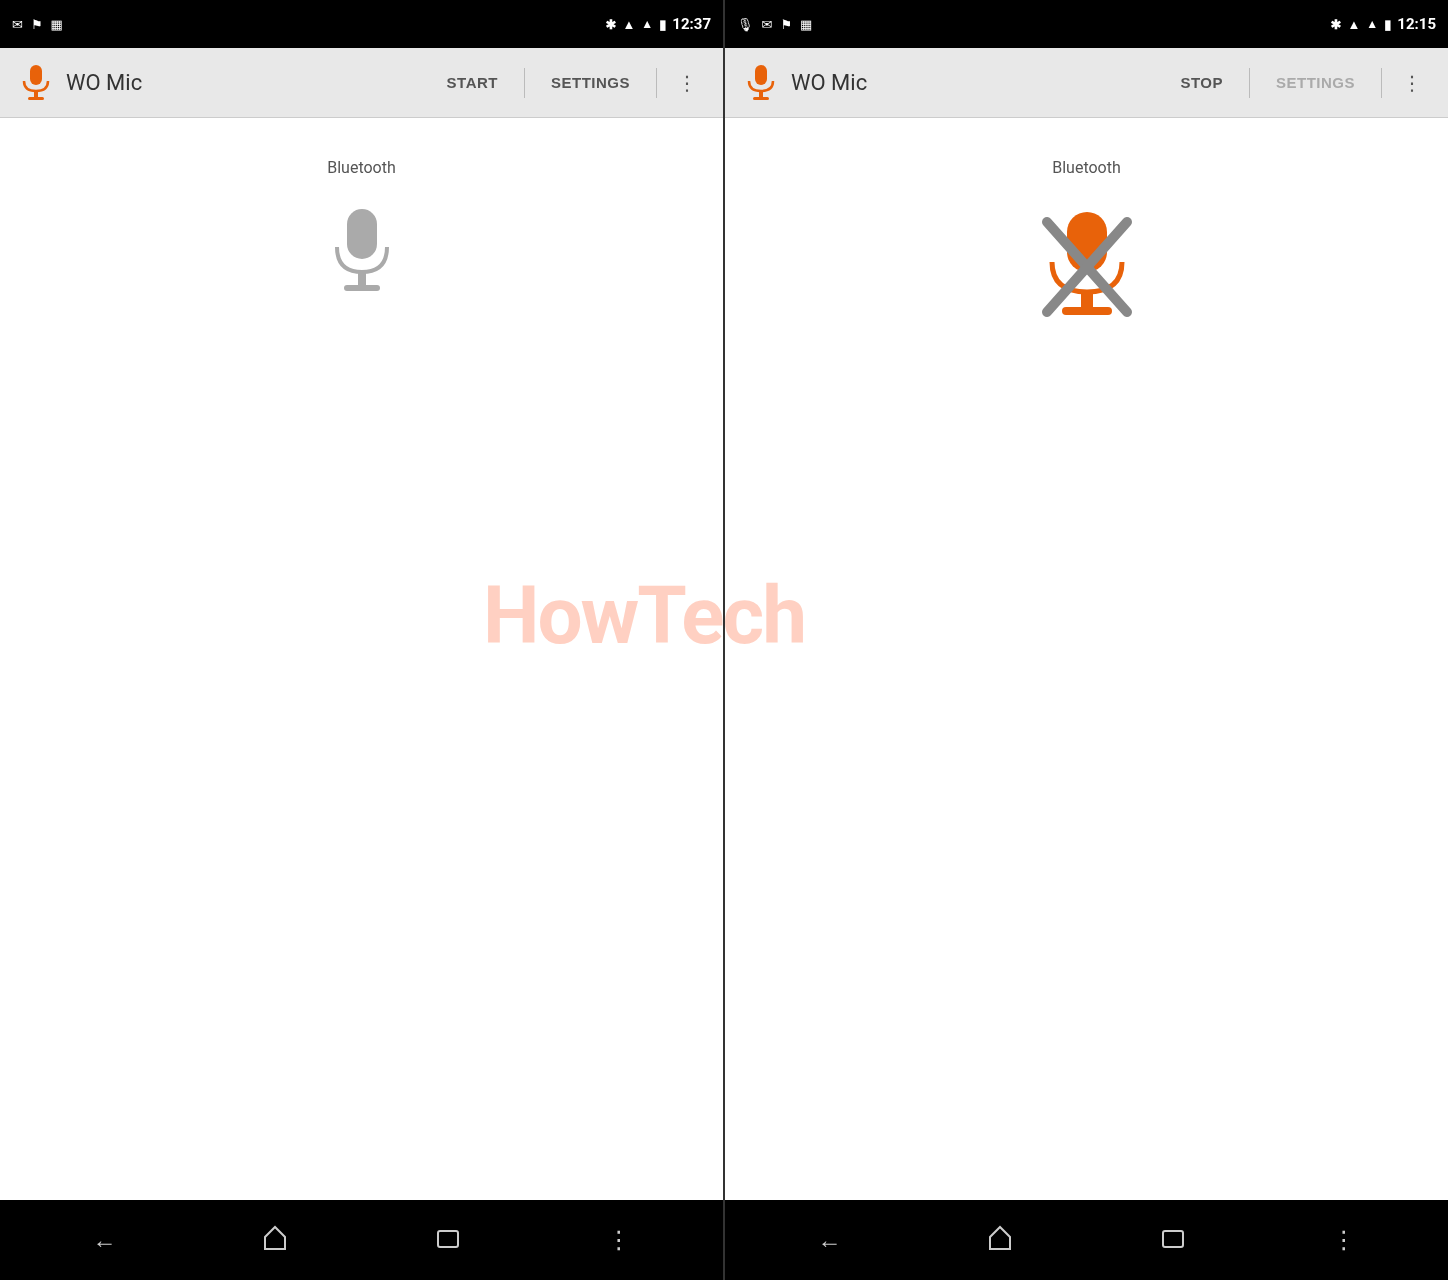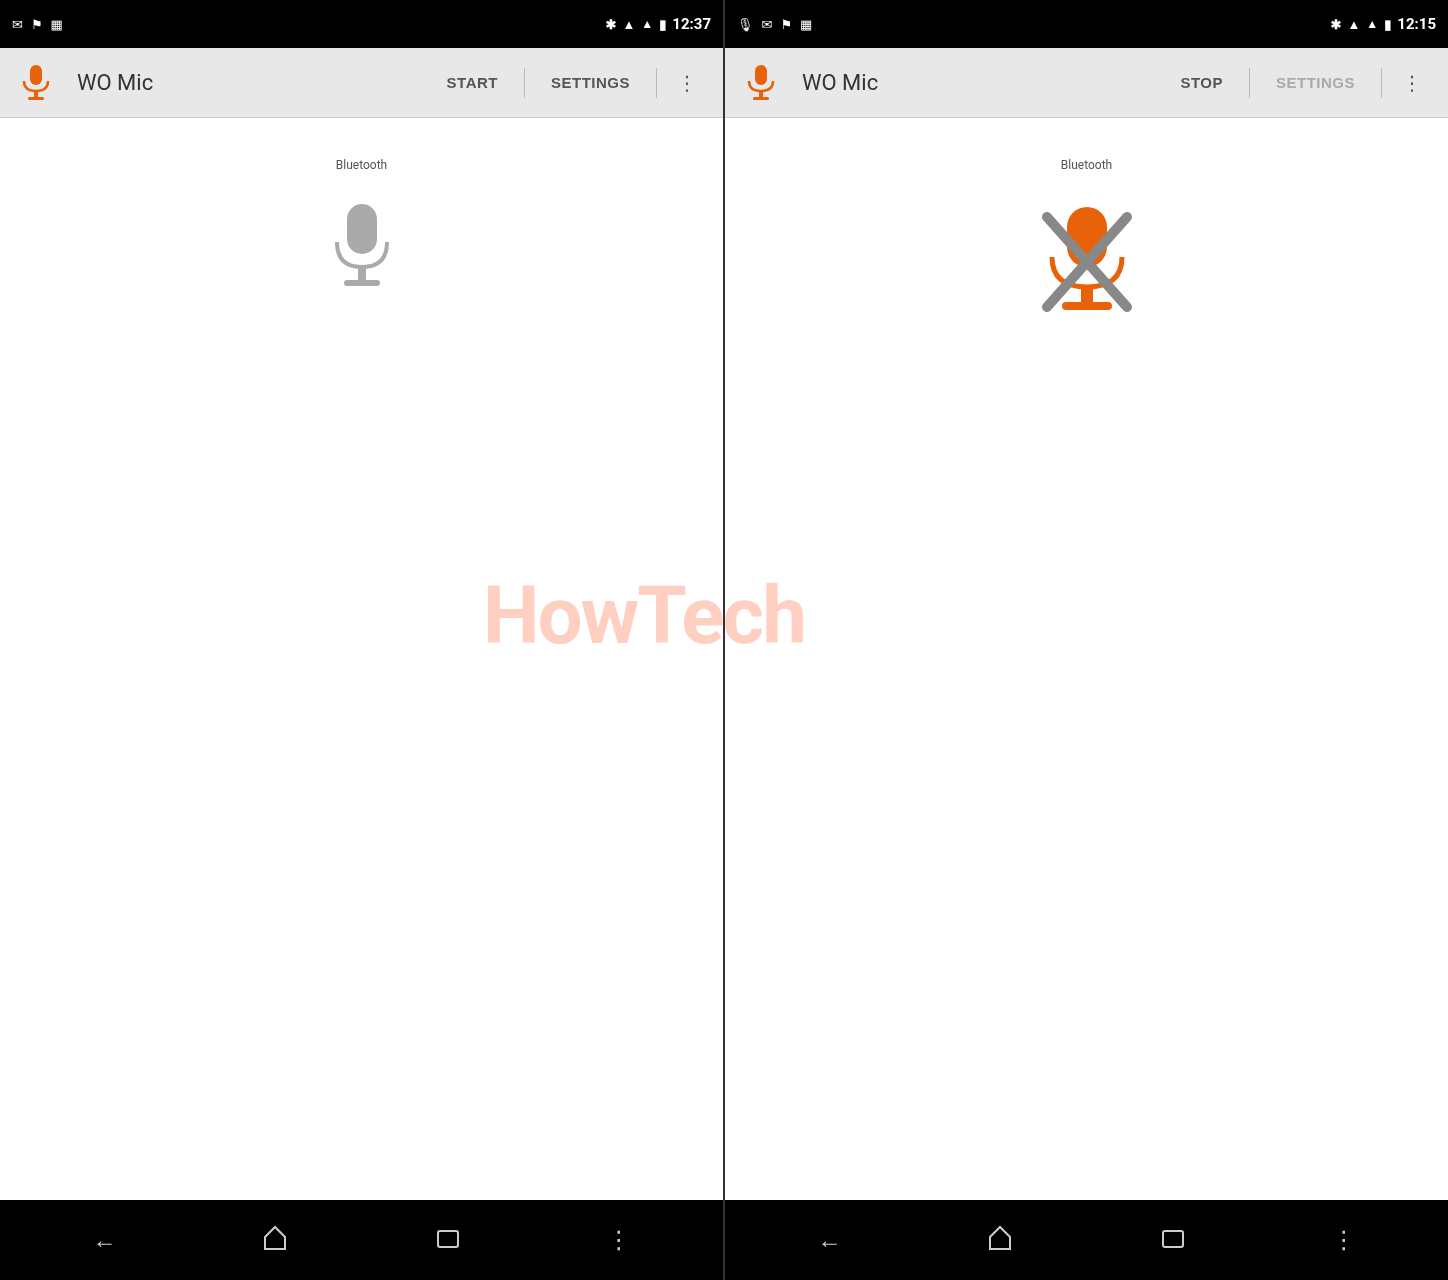--- a/index.html
+++ b/index.html
@@ -74,21 +74,21 @@
       display: flex;
       align-items: center;
       padding: 0 16px;
       gap: 8px;
       border-bottom: 1px solid #ccc;
     }
 
     .app-bar-title-area {
       display: flex;
       align-items: center;
-      gap: 21px;
+      gap: 10px;
       flex: 1;
     }
 
     .mic-logo {
       width: 40px;
       height: 40px;
     }
 
     .app-title {
       font-size: 22px;
@@ -137,21 +137,21 @@
     .content {
       flex: 1;
       background: #fff;
       display: flex;
       flex-direction: column;
       align-items: center;
       padding-top: 40px;
     }
 
     .connection-label {
-      font-size: 12px;
+      font-size: 16px;
       color: #555;
       margin-bottom: 30px;
     }
 
     .mic-active-container {
       position: relative;
       width: 110px;
       height: 120px;
     }
 

